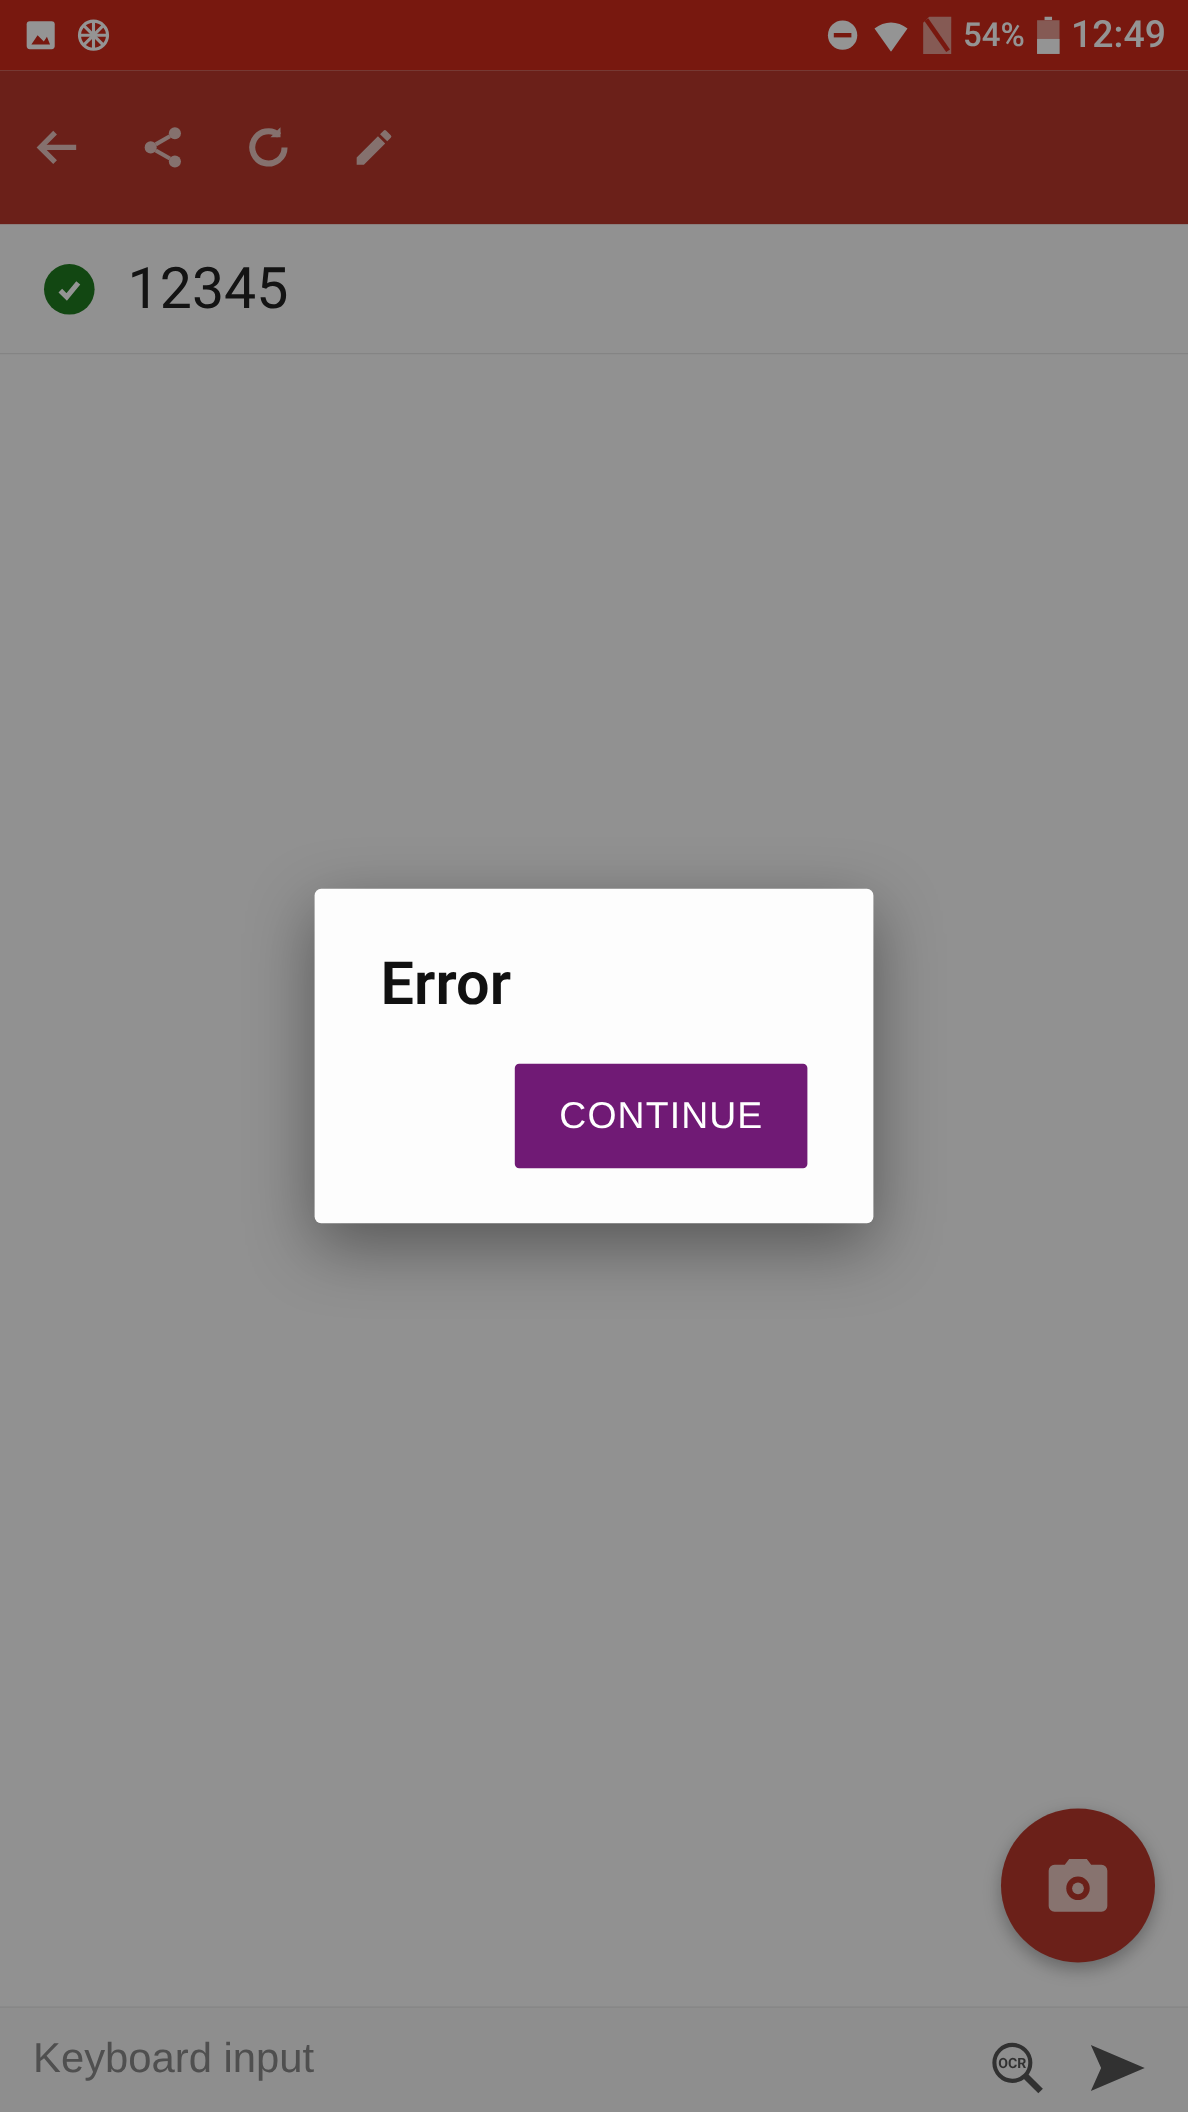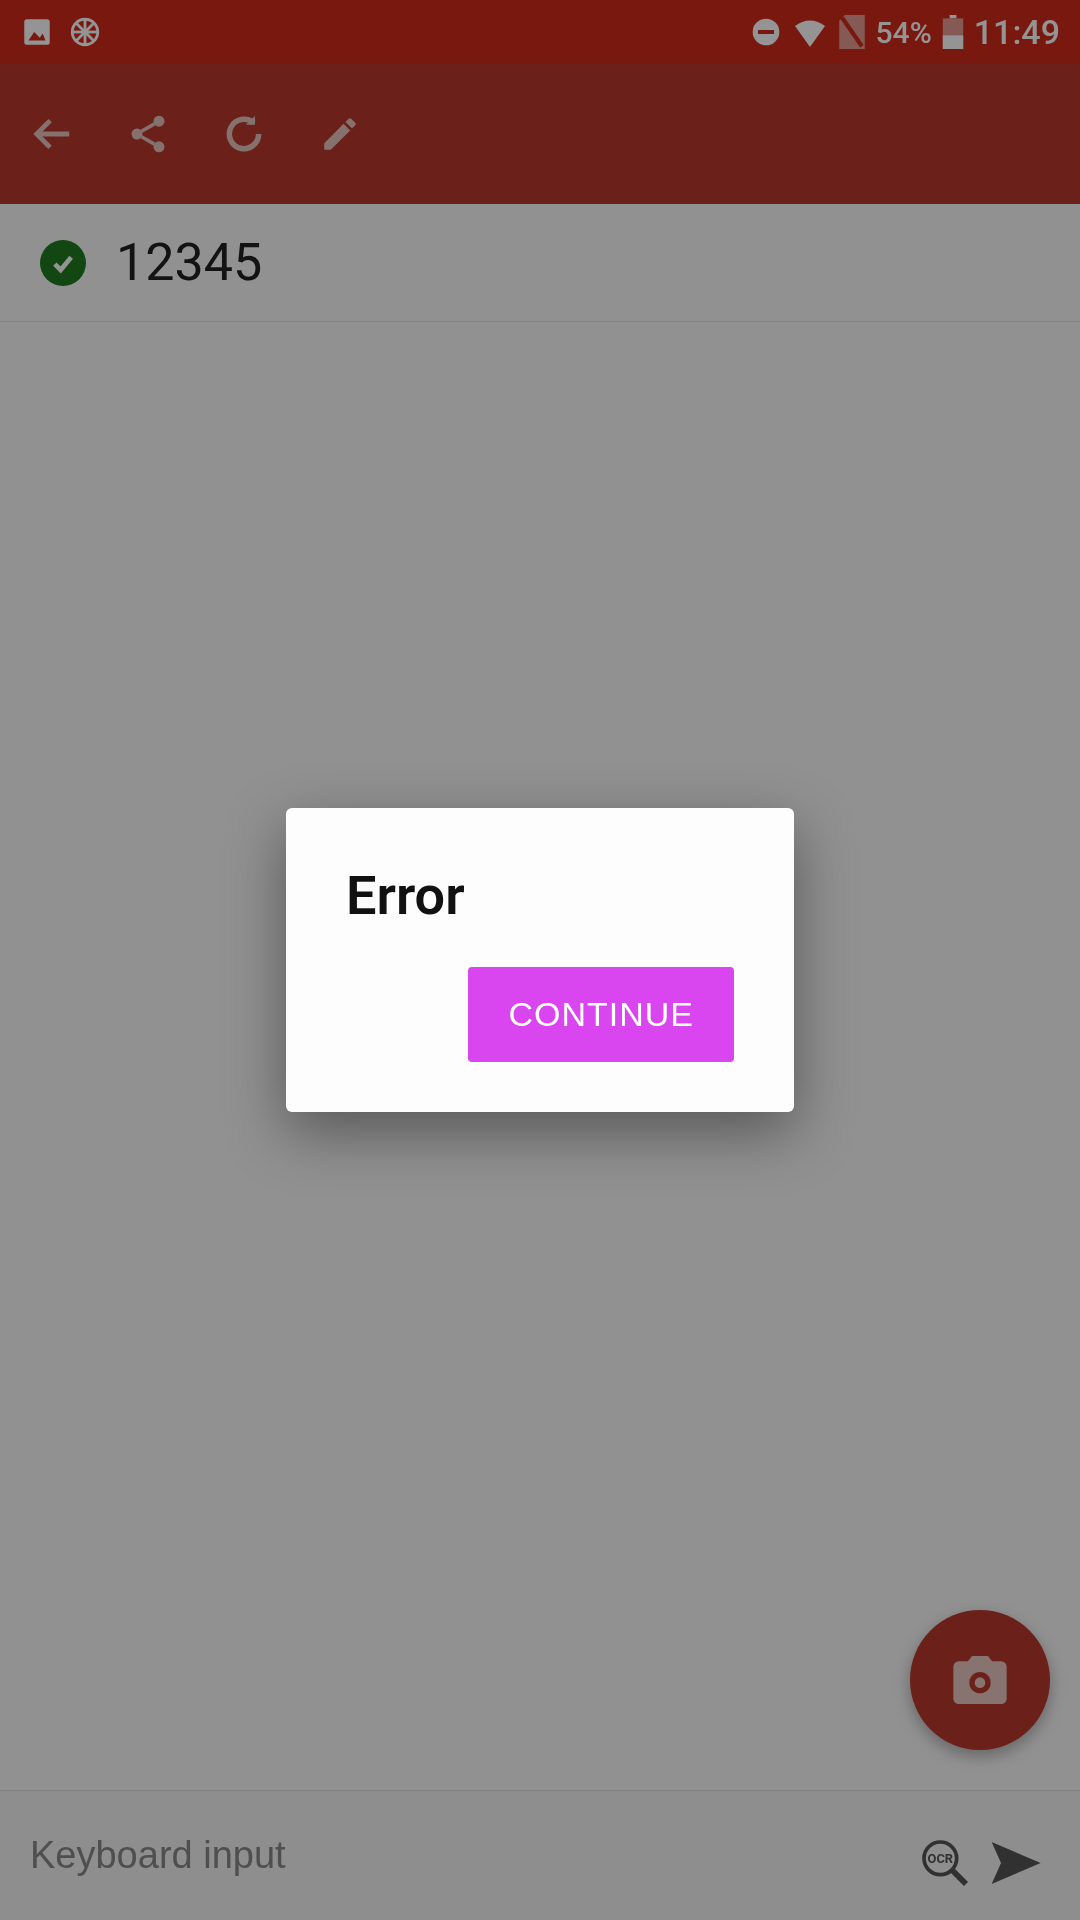--- a/index.html
+++ b/index.html
@@ -83,26 +83,27 @@
     bottom: 40px;
     width: 140px; height:140px;
     border-radius:50%;
     background:#b9382c;
     display:flex; align-items:center; justify-content:center;
     color:#e8c6c0;
     box-shadow: 0 6px 16px rgba(0,0,0,.3);
   }
 
   .input-bar {
-    height: 130px;
+    height: 96px;
     background:#f5f5f5;
     border-top:1px solid #ddd;
     display:flex;
     align-items:center;
     padding: 0 30px;
+    gap: 20px;
   }
   .input-bar input {
     flex:1;
     border:none;
     background:transparent;
     font-size: 38px;
     color:#555;
     outline:none;
   }
   .input-bar input::placeholder { color:#888; }
@@ -137,21 +138,21 @@
     color:#111;
     margin-bottom: 40px;
   }
   .dialog-msg {
     font-size: 40px;
     color:#7a7a7a;
     margin-bottom: 120px;
   }
   .dialog-actions { display:flex; justify-content:flex-end; }
   .btn-primary {
-    background:#d946ef;
+    background:#701a75;
     color:#fff;
     font-size: 34px;
     font-weight:500;
     letter-spacing: 1px;
     border:none;
     padding: 28px 40px;
     border-radius:4px;
     cursor:pointer;
   }
 
@@ -199,21 +200,21 @@
           </svg>
       </span>
       <span>54%</span>
       <span class="ic">
         <svg width="22" height="34" viewBox="0 0 12 20">
             <rect x="4" y="0" width="4" height="2" fill="#fff"></rect>
             <rect x="0" y="2" width="12" height="18" fill="#e59b92"></rect>
             <rect x="0" y="12" width="12" height="8" fill="#fff"></rect>
           </svg>
       </span>
-      <span style="font-size:34px;">11:49</span>
+      <span style="font-size:34px;">12:49</span>
     </div>
   </div>
 
   <div class="app-bar">
     <div class="ic-btn">
       <svg width="46" height="46" viewBox="0 0 24 24" fill="none" stroke="currentColor" stroke-width="2.5">
           <line x1="21" y1="12" x2="4" y2="12"></line>
           <polyline points="11,5 4,12 11,19"></polyline>
         </svg>
     </div>

